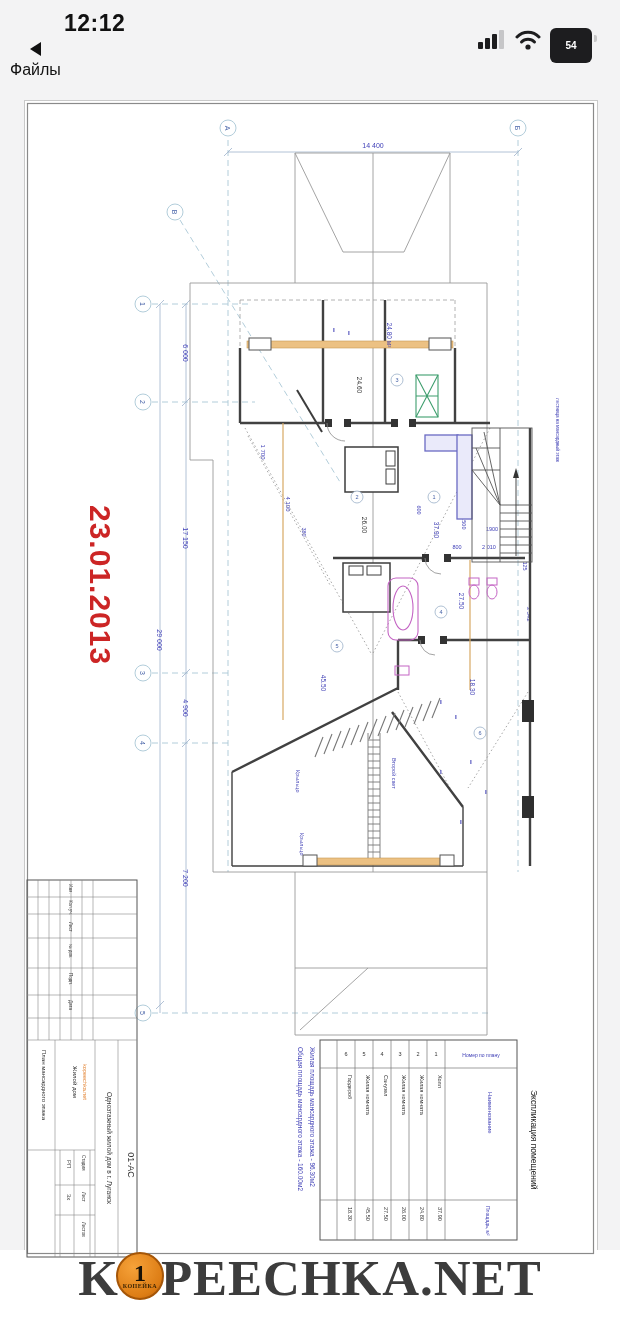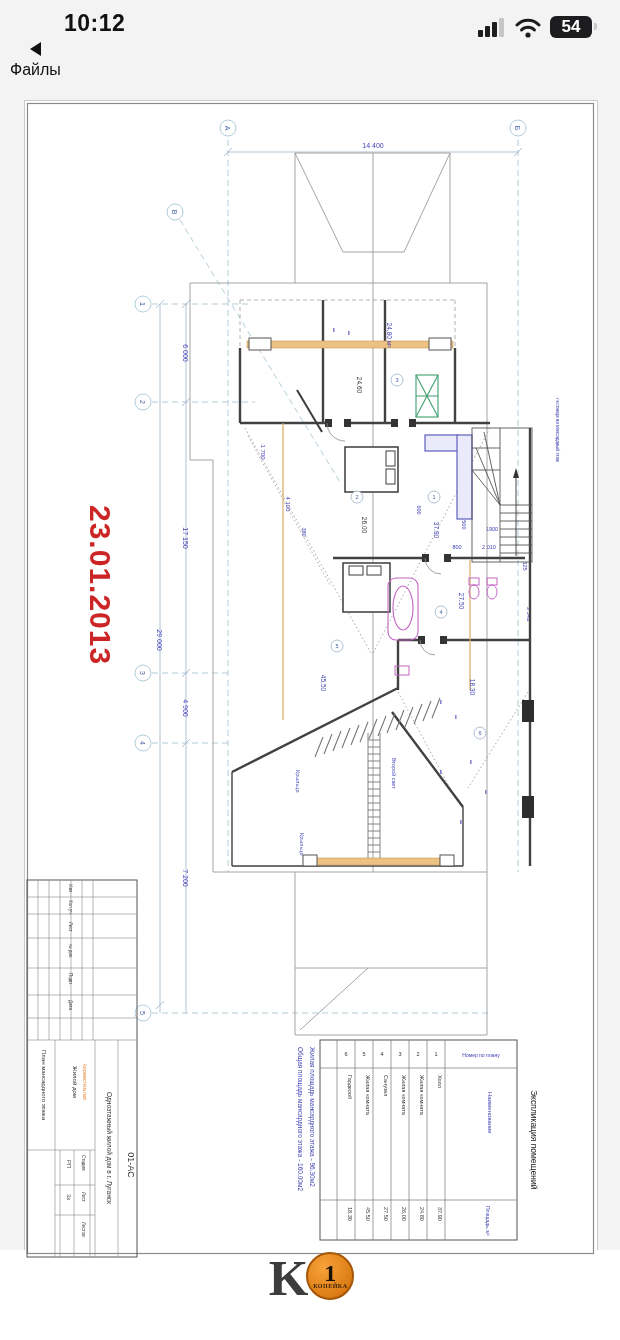--- a/index.html
+++ b/index.html
@@ -2,36 +2,36 @@
 <html><head>
 <meta charset="utf-8">
 <style>
   html,body{margin:0;padding:0;}
   body{width:620px;height:1340px;background:#f3f3f4;font-family:"Liberation Sans",sans-serif;position:relative;overflow:hidden;}
   .statusbar{position:absolute;top:0;left:0;width:620px;height:66px;}
   .time{position:absolute;left:64px;top:10px;font-size:23px;font-weight:700;color:#111;letter-spacing:.5px;}
   .back{position:absolute;left:10px;top:42px;font-size:16px;color:#111;display:flex;align-items:center;gap:5px;cursor:pointer;flex-direction:column;}
   .back .tri{width:0;height:0;border-top:7px solid transparent;border-bottom:7px solid transparent;border-right:11px solid #111;}
   .sicons{position:absolute;right:28px;top:16px;display:flex;align-items:center;gap:9px;}
-  .batt{position:relative;width:42px;height:22px;background:#1d1d1f;border-radius:6px;color:#fff;font-size:17px;font-weight:700;display:flex;align-items:center;justify-content:center;}
+  .batt{position:relative;width:42px;height:35px;background:#1d1d1f;border-radius:6px;color:#fff;font-size:10px;font-weight:700;display:flex;align-items:center;justify-content:center;margin-top:12px;}
   .batt:after{content:"";position:absolute;right:-5px;top:7px;width:3px;height:7px;background:#c9c9c9;border-radius:0 2px 2px 0;}
   .sheet{position:absolute;left:24px;top:100px;width:574px;height:1157px;background:#fff;border:1px solid #c9c9c9;box-sizing:border-box;}
   .footer-band{position:absolute;left:0;top:1250px;width:620px;height:90px;background:#fff;}
   svg.draw{position:absolute;left:0;top:0;}
   .watermark{position:absolute;left:0;top:1252px;width:620px;height:52px;display:flex;align-items:center;justify-content:center;font-family:"Liberation Serif",serif;font-weight:700;color:#3c3c3c;}
   .wm-txt{font-size:51px;letter-spacing:1px;line-height:48px;}
   .coin{width:48px;height:48px;border-radius:50%;background:radial-gradient(circle at 35% 30%,#f6a239,#dd7d15 70%,#b85c08);border:2px solid #a55608;box-sizing:border-box;display:flex;flex-direction:column;align-items:center;justify-content:center;margin:0 -3px;position:relative;top:-2px;}
   .coin-1{font-size:24px;font-weight:700;color:#171107;line-height:20px;}
   .coin-lbl{font-size:6px;font-weight:700;color:#3a2405;letter-spacing:.5px;}
 </style>
 </head>
 <body>
 
 <div class="statusbar">
-  <div class="time">10:12</div>
+  <div class="time">12:12</div>
   <div class="back">
     <span class="tri"></span>
     <span>Файлы</span>
   </div>
   <div class="sicons">
     <svg width="28" height="21">
       <rect x="0" y="13" width="5" height="7" rx="1" fill="#1d1d1f"></rect>
       <rect x="7" y="9" width="5" height="11" rx="1" fill="#1d1d1f"></rect>
       <rect x="14" y="5" width="5" height="15" rx="1" fill="#1d1d1f"></rect>
       <rect x="21" y="1" width="5" height="19" rx="1" fill="#c6c6c8"></rect>
@@ -276,13 +276,14 @@
     </g>
   </g>
 </svg>
 
 <div class="watermark">
   <span class="wm-txt">K</span>
   <span class="coin">
     <span class="coin-1">1</span>
     <span class="coin-lbl">КОПЕЙКА</span>
   </span>
+  <span class="wm-txt">PEECHKA.NET</span>
 </div>
 
 </body></html>

